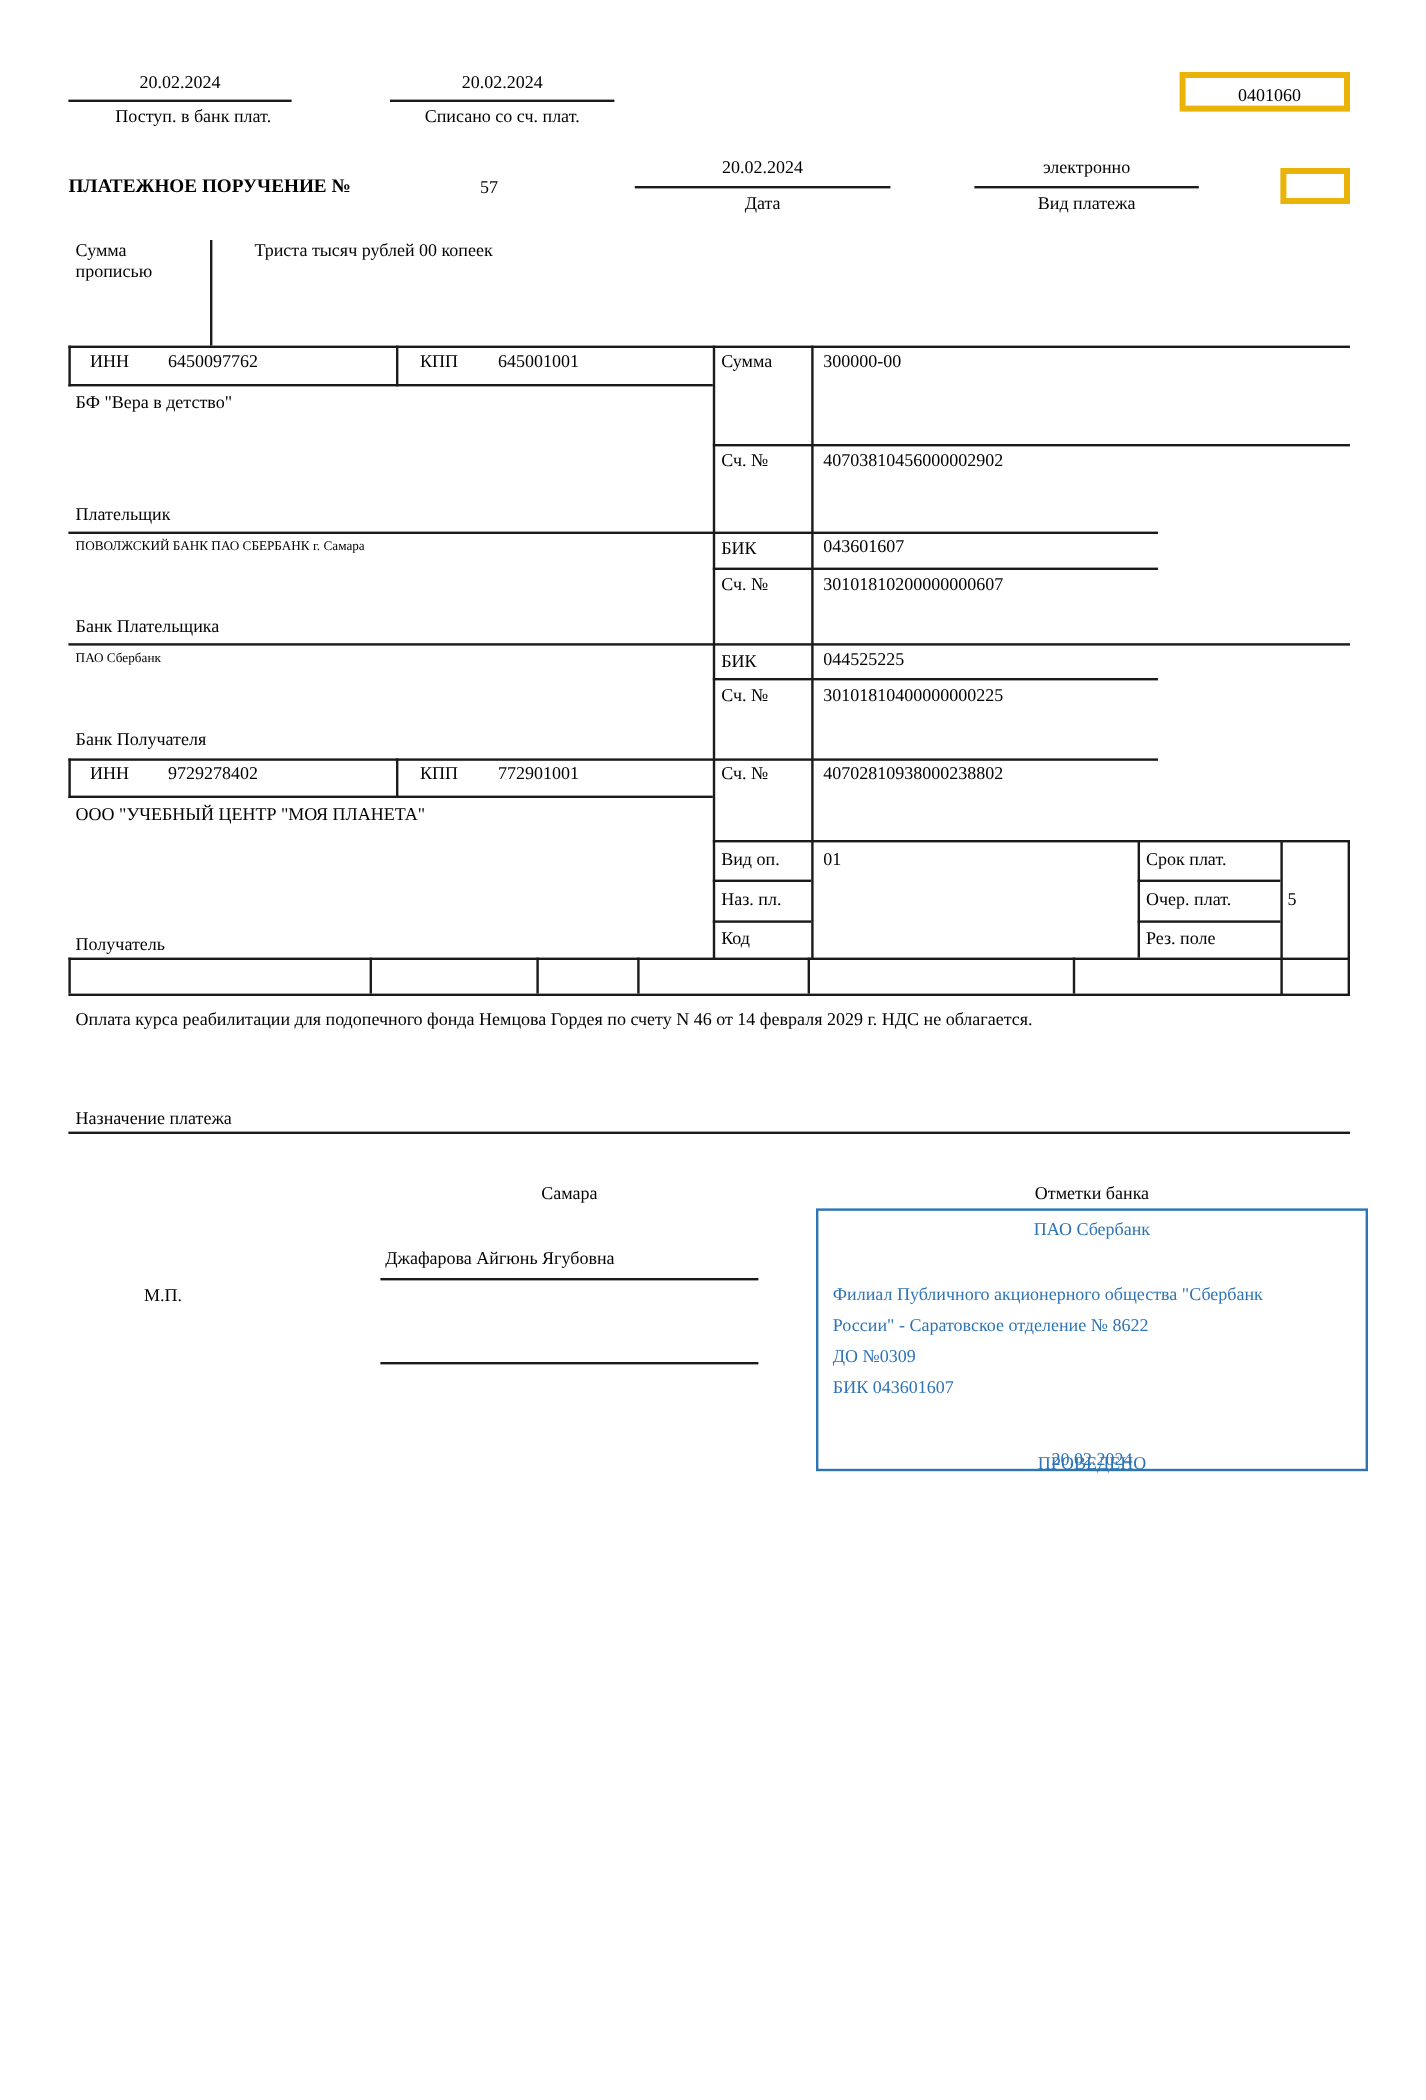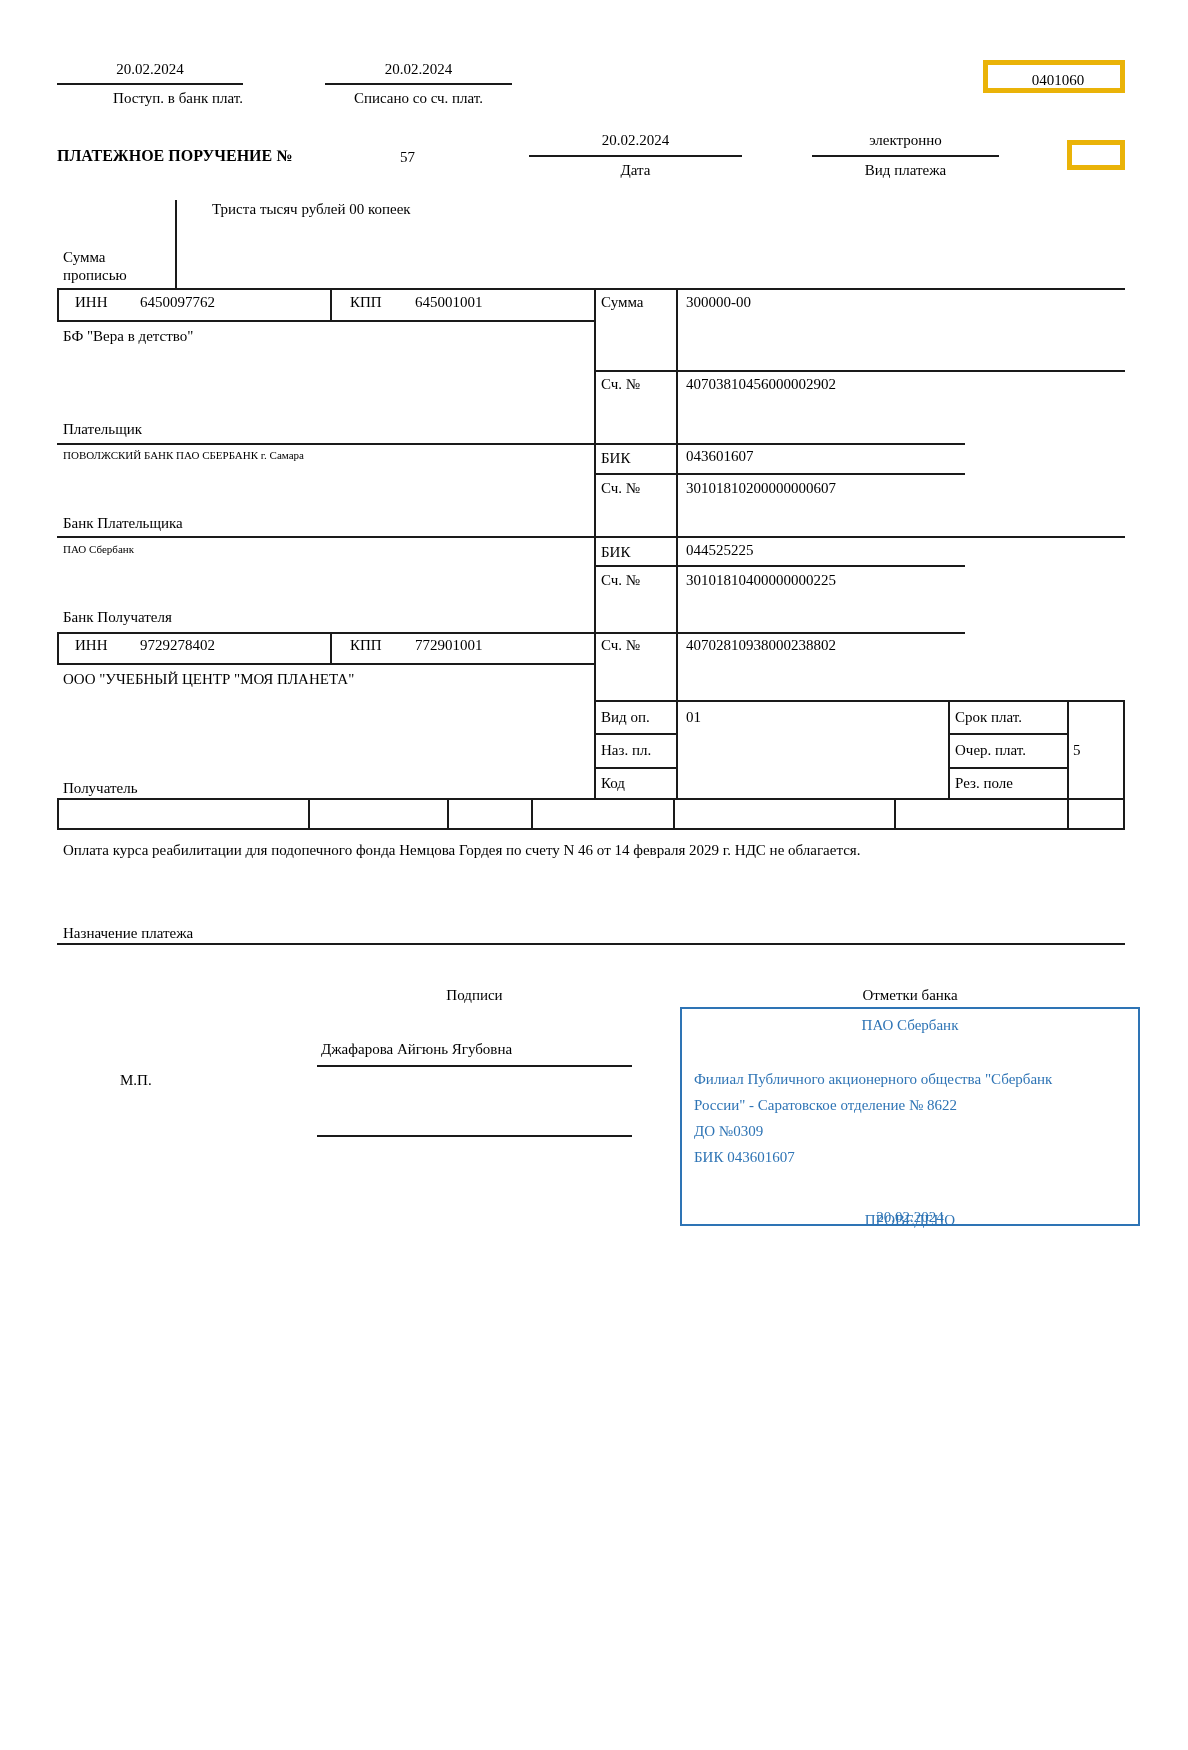--- a/index.html
+++ b/index.html
@@ -16,21 +16,21 @@
   .blue{color:#2E74B5;}
   #stampbox{position:absolute;border:2px solid #2E74B5;box-sizing:border-box;}
 </style>
 </head>
 <body>
 
 <div id="page">
 
   <div class="t c" style="left:57px;top:60px;width:186px;">20.02.2024</div>
   <div class="hl" style="left:57px;top:83px;width:186px;"></div>
-  <div class="t c" style="left:57px;top:89px;width:186px;text-align:right;">Поступ. в банк плат.</div>
+  <div class="t c" style="left:68px;top:89px;width:186px;">Поступ. в банк плат.</div>
 
   <div class="t c" style="left:325px;top:60px;width:187px;">20.02.2024</div>
   <div class="hl" style="left:325px;top:83px;width:187px;"></div>
   <div class="t c" style="left:325px;top:89px;width:187px;">Списано со сч. плат.</div>
 
   <div class="box" style="left:983px;top:60px;width:142px;height:33px;">
     <div class="t c" style="left:0;top:6px;width:140px;">0401060</div>
   </div>
 
   <div class="t bold" style="left:57px;top:147px;font-size:16px;">ПЛАТЕЖНОЕ ПОРУЧЕНИЕ №</div>
@@ -39,21 +39,21 @@
   <div class="t c" style="left:529px;top:131px;width:213px;">20.02.2024</div>
   <div class="hl" style="left:529px;top:155px;width:213px;"></div>
   <div class="t c" style="left:529px;top:161px;width:213px;">Дата</div>
 
   <div class="t c" style="left:812px;top:131px;width:187px;">электронно</div>
   <div class="hl" style="left:812px;top:155px;width:187px;"></div>
   <div class="t c" style="left:812px;top:161px;width:187px;">Вид платежа</div>
 
   <div class="box" style="left:1067px;top:140px;width:58px;height:30px;"></div>
 
-  <div class="t wrap" style="left:63px;top:200px;width:95px;margin-top:48px;">Сумма прописью</div>
+  <div class="t wrap" style="left:63px;top:200px;width:95px;">Сумма прописью</div>
   <div class="vl" style="left:175px;top:200px;height:88px;"></div>
   <div class="t" style="left:184px;top:200px;margin-left:28px;">Триста тысяч рублей 00 копеек</div>
 
   <div class="hl" style="left:57px;top:288px;width:1068px;"></div>
   <div class="hl" style="left:57px;top:320px;width:537px;"></div>
   <div class="hl" style="left:594px;top:370px;width:531px;"></div>
   <div class="hl" style="left:57px;top:443px;width:908px;"></div>
   <div class="hl" style="left:594px;top:473px;width:371px;"></div>
   <div class="hl" style="left:57px;top:536px;width:1068px;"></div>
   <div class="hl" style="left:594px;top:565px;width:371px;"></div>
@@ -126,21 +126,21 @@
   <div class="t" style="left:601px;top:741px;">Наз. пл.</div>
   <div class="t" style="left:955px;top:741px;">Очер. плат.</div>
   <div class="t" style="left:1073px;top:741px;">5</div>
   <div class="t" style="left:601px;top:774px;">Код</div>
   <div class="t" style="left:955px;top:774px;">Рез. поле</div>
 
   <div class="t" style="left:63px;top:841px;">Оплата курса реабилитации для подопечного фонда Немцова Гордея по счету N 46 от 14 февраля 2029 г. НДС не облагается.</div>
   <div class="t" style="left:63px;top:924px;">Назначение платежа</div>
   <div class="hl" style="left:57px;top:943px;width:1068px;"></div>
 
-  <div class="t c" style="left:317px;top:986px;width:315px;">Подписи</div>
+  <div class="t c" style="left:317px;top:986px;width:315px;">Самара</div>
   <div class="t" style="left:321px;top:1040px;">Джафарова Айгюнь Ягубовна</div>
   <div class="hl" style="left:317px;top:1065px;width:315px;"></div>
   <div class="t" style="left:120px;top:1071px;">М.П.</div>
   <div class="hl" style="left:317px;top:1135px;width:315px;"></div>
 
   <div class="t c" style="left:680px;top:986px;width:460px;">Отметки банка</div>
   <div id="stampbox" style="left:680px;top:1007px;width:460px;height:219px;">
     <div class="t c blue" style="left:0;top:7px;width:456px;">ПАО Сбербанк</div>
     <div class="t wrap blue" style="left:12px;top:57px;width:390px;line-height:26px;">Филиал Публичного акционерного общества "Сбербанк России" - Саратовское отделение № 8622</div>
     <div class="t blue" style="left:12px;top:113px;">ДО №0309</div>

